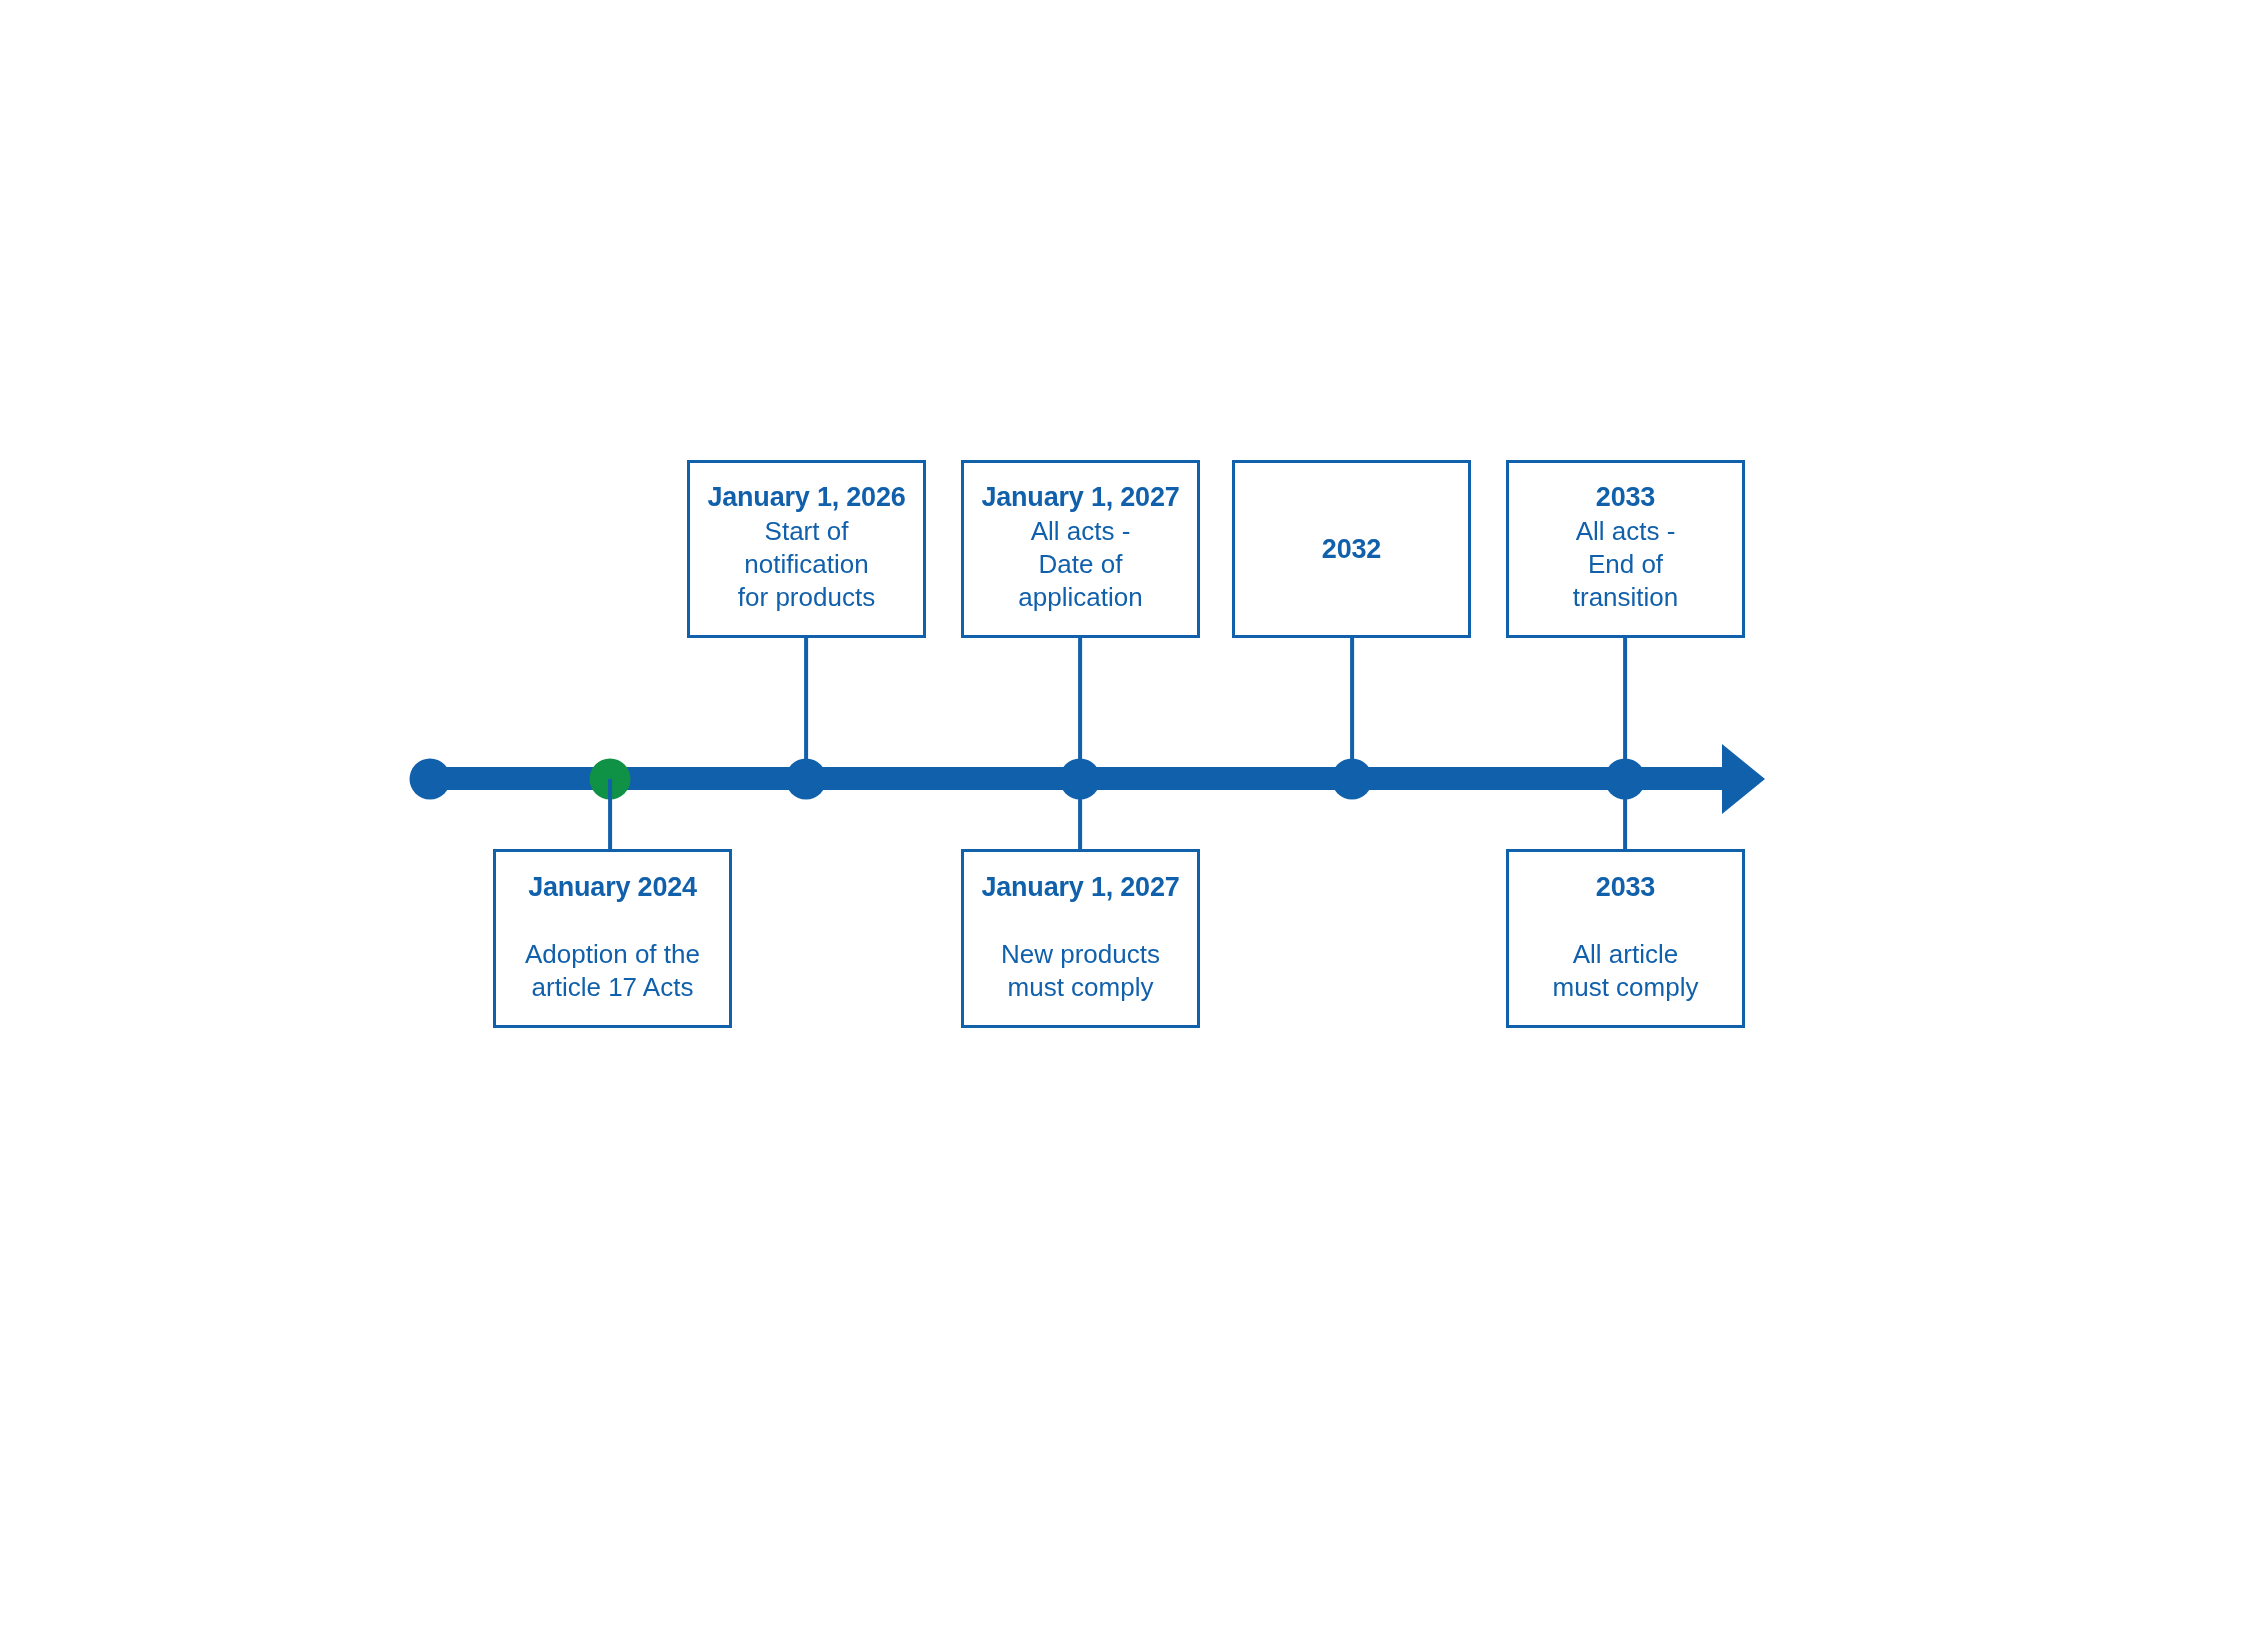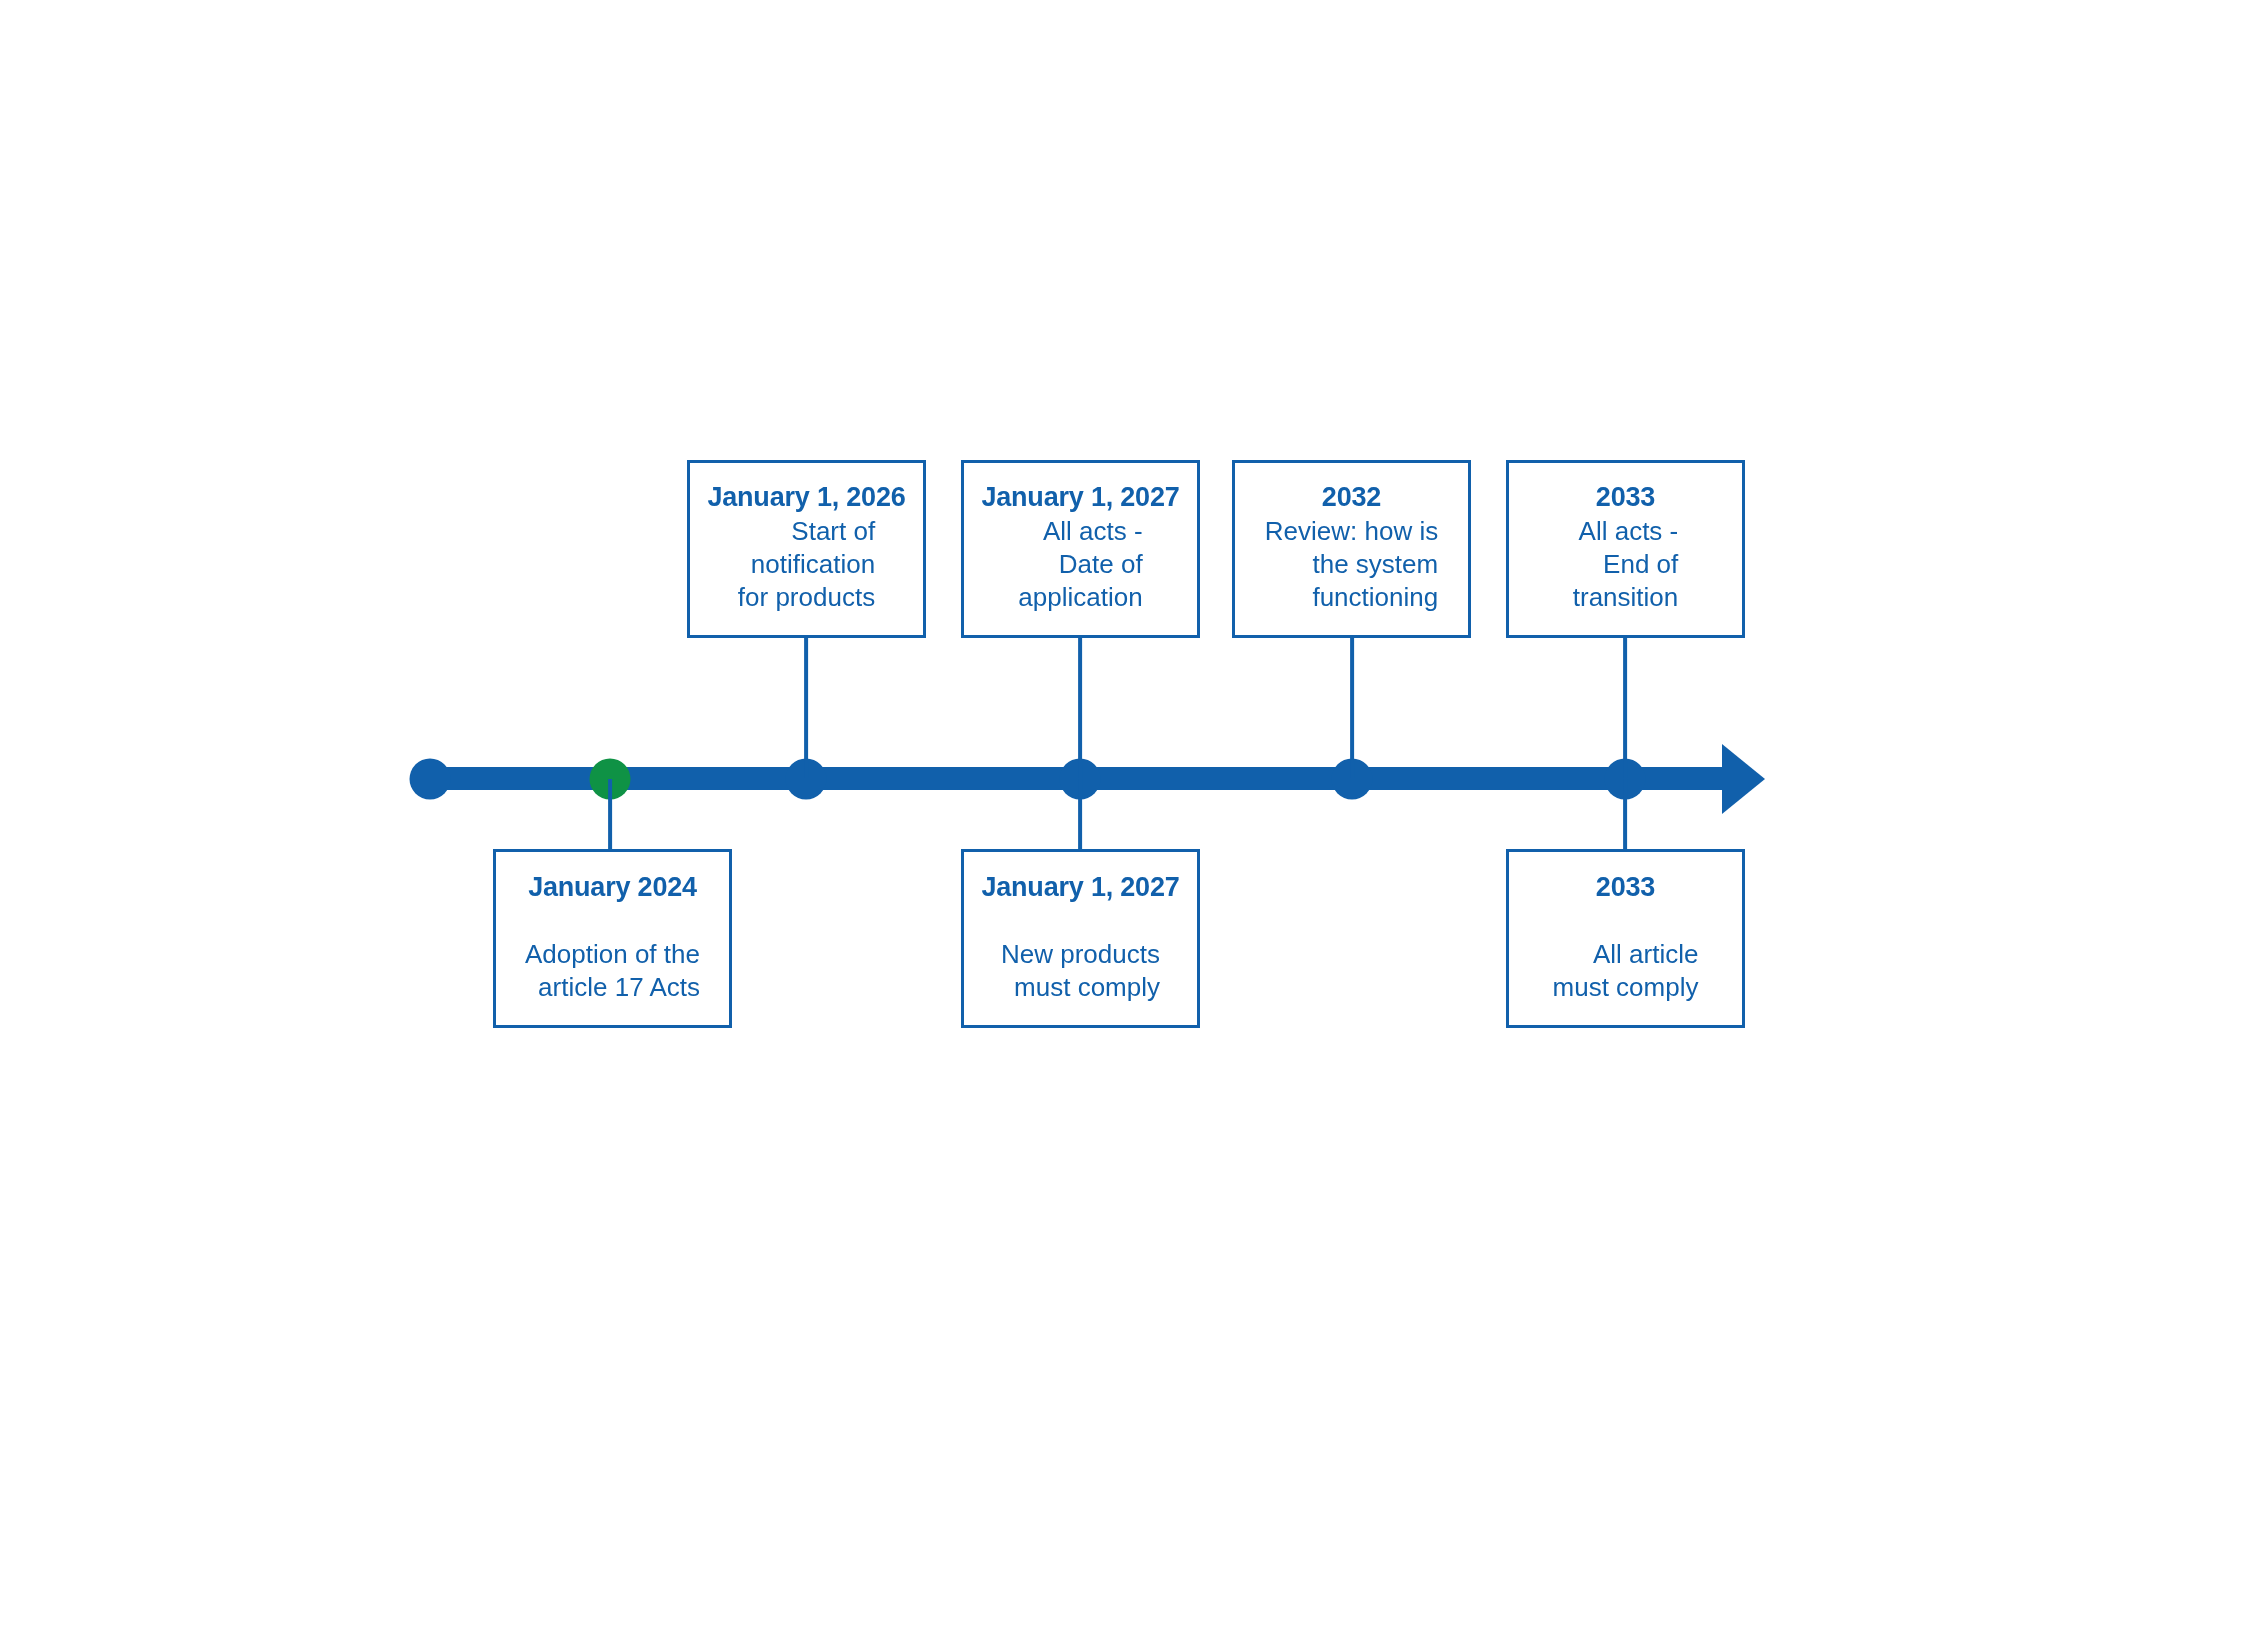--- a/index.html
+++ b/index.html
@@ -105,21 +105,20 @@
     font-size: 27px;
     line-height: 1.06;
     letter-spacing: -0.2px;
     white-space: nowrap;
   }
 
   .callout-body {
     font-size: 26px;
     line-height: 1.28;
     font-weight: 400;
-    text-align: right;
   }
 
   
   .callout.upper .callout-body {
     margin-top: 3px;
   }
 
   
   .callout.lower .callout-body {
     margin-top: 36px;
@@ -166,25 +165,20 @@
       <div class="callout upper" style="left: 961px;">
         <div class="callout-title">January 1, 2027</div>
         <div class="callout-body">
           <span>All acts -</span>
           <span>Date of</span>
           <span>application</span>
         </div>
       </div>
       <div class="callout upper" style="left: 1232px;">
         <div class="callout-title">2032</div>
-        <div class="callout-body">
-          <span>Review: how is</span>
-          <span>the system</span>
-          <span>functioning</span>
-        </div>
       </div>
       <div class="callout upper" style="left: 1506px;">
         <div class="callout-title">2033</div>
         <div class="callout-body">
           <span>All acts -</span>
           <span>End of</span>
           <span>transition</span>
         </div>
       </div>
     </div>

